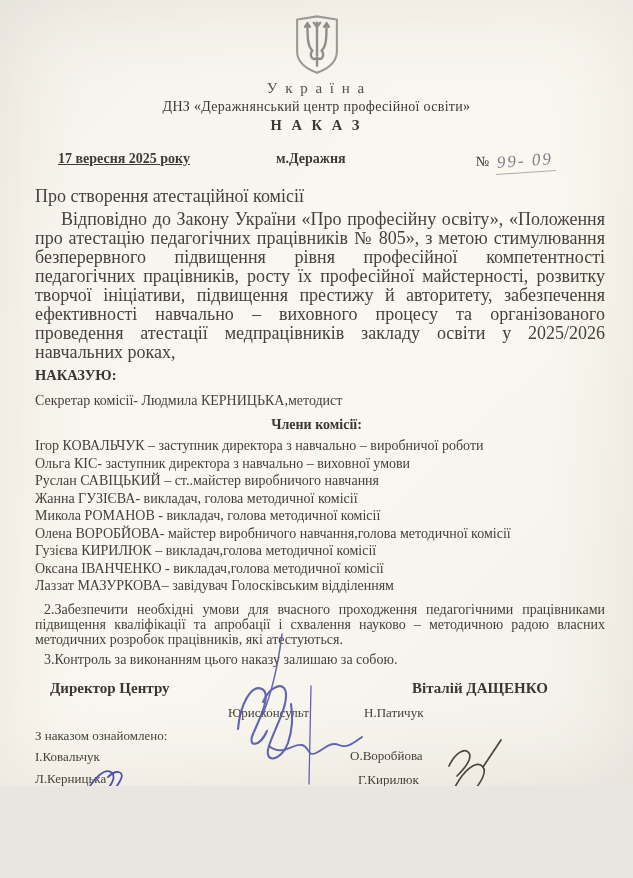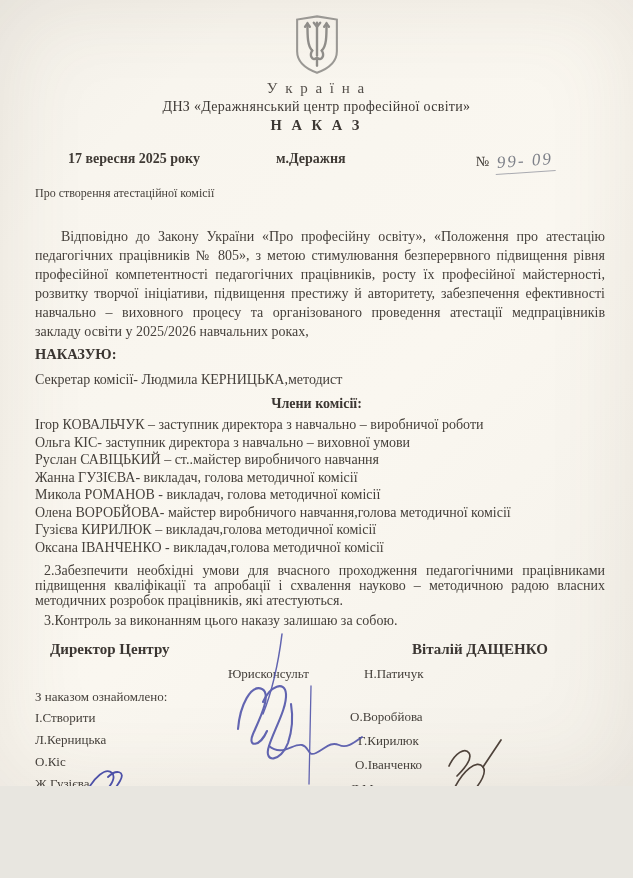--- a/index.html
+++ b/index.html
@@ -9,32 +9,32 @@
     box-shadow:inset 0 0 90px rgba(95,80,55,.10);
     font-family:"Liberation Serif","DejaVu Serif",serif;
     color:#45403b;overflow:hidden;
   }
   .header{text-align:center;padding-top:14px;}
   .emblem{display:block;margin:0 auto;}
   .country{font-size:15px;letter-spacing:2px;margin-top:4px;color:#55504b;}
   .org{font-weight:normal;font-size:14px;margin-top:2px;letter-spacing:.3px;color:#3d3834;}
   .doctype{font-weight:bold;font-size:14.5px;letter-spacing:3px;margin-top:2px;color:#3d3834;}
   .date-row{position:relative;height:20px;margin-top:17px;font-weight:bold;font-size:14px;color:#3f3a35;}
-  .date{position:absolute;left:68px;}
+  .date{position:absolute;left:58px;text-decoration:underline;}
   .city{position:absolute;left:276px;}
   .num{position:absolute;left:476px;font-weight:normal;}
   .num-label{font-size:14px;}
   .num-val{
     display:inline-block;font-style:italic;font-size:17px;color:#7e8189;
     transform:rotate(-4deg);letter-spacing:2px;margin-left:6px;
     border-bottom:1px solid #a9aab0;padding:0 2px 1px 2px;
   }
-  .subject{margin:15px 0 0 35px;font-size:12px;height:18px;}
+  .subject{margin:15px 0 0 35px;font-size:18px;height:18px;}
   .para{
-    margin:23px 28px 0 35px;font-size:14px;line-height:19px;
+    margin:6px 28px 0 35px;font-size:18px;line-height:19px;
     text-align:justify;text-align-last:left;text-indent:26px;color:#46413c;
   }
   .orderword{margin:5px 0 0 35px;font-weight:bold;font-size:14.5px;height:19px;color:#3b3632;}
   .line{margin-left:35px;font-size:14px;height:18px;}
   .l-item1{margin-top:9px;padding-left:8px;}
   .l-head{margin-top:8px;}
   .l-secr{margin-top:7px;}
   .members-heading{font-weight:bold;font-size:14px;text-align:center;margin-top:6px;height:18px;color:#3b3632;}
   .members{margin:2px 0 0 35px;font-size:14px;line-height:17.5px;}
   .para2{
@@ -98,40 +98,41 @@
 
   <div class="members">
     <div>Ігор КОВАЛЬЧУК – заступник директора з навчально – виробничої роботи</div>
     <div>Ольга КІС- заступник директора з навчально – виховної умови</div>
     <div>Руслан САВІЦЬКИЙ – ст..майстер виробничого навчання</div>
     <div>Жанна ГУЗІЄВА- викладач, голова методичної комісії</div>
     <div>Микола РОМАНОВ - викладач, голова методичної комісії</div>
     <div>Олена ВОРОБЙОВА- майстер виробничого навчання,голова методичної комісії</div>
     <div>Гузієва КИРИЛЮК – викладач,голова методичної комісії</div>
     <div>Оксана ІВАНЧЕНКО - викладач,голова методичної комісії</div>
+    <div>Лаззат МАЗУРКОВА– завідувач Голосківським відділенням</div>
   </div>
 
   <div class="para2">2.Забезпечити необхідні умови для вчасного проходження педагогічними працівниками підвищення кваліфікації та апробації і схвалення науково – методичною радою власних методичних розробок працівників, які  атестуються.</div>
   <div class="line l-item3">3.Контроль за виконанням цього наказу залишаю за собою.</div>
 
   <div class="sign-row">
     <span class="sig-position">Директор Центру</span>
     <span class="sig-name">Віталій ДАЩЕНКО</span>
   </div>
 
   <div class="jurist-row">
     <span class="jurist-label">Юрисконсульт</span>
     <span class="jurist-name">Н.Патичук</span>
   </div>
 
   <div class="ack-label">З наказом ознайомлено:</div>
 
   <div class="ack-cols">
     <div class="ack-left">
-      <div class="ack-item">І.Створити</div>
+      <div class="ack-item">І.Ковальчук</div>
       <div class="ack-item">Л.Керницька</div>
       <div class="ack-item">О.Кіс</div>
       <div class="ack-item">Ж.Гузієва</div>
       <div class="ack-item">М.Романов</div>
     </div>
     <div class="ack-right">
       <div class="ack-item">О.Воробйова</div>
       <div class="ack-item">Г.Кирилюк</div>
       <div class="ack-item">О.Іванченко</div>
       <div class="ack-item">Л.Мазуркова</div>

